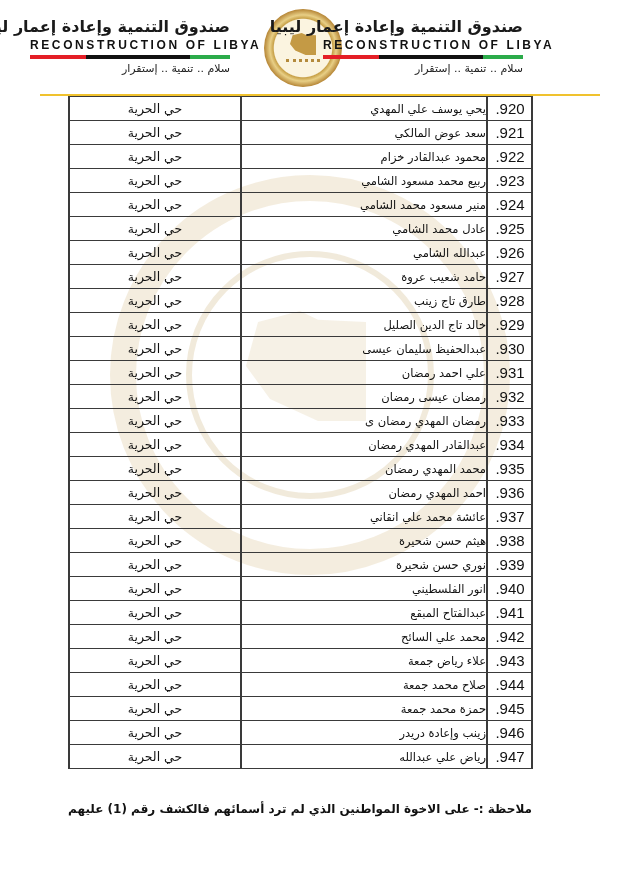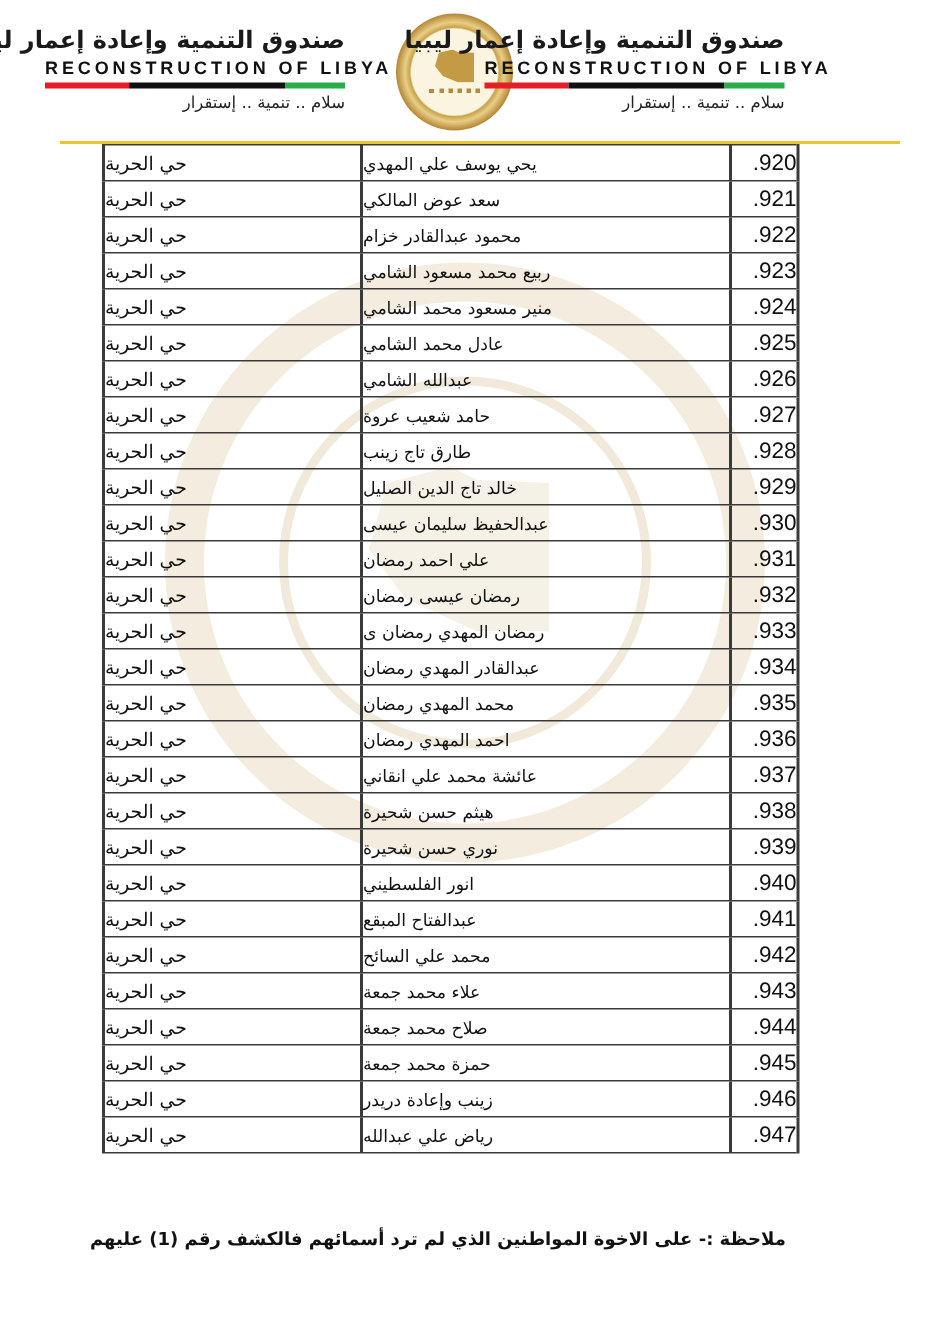--- a/index.html
+++ b/index.html
@@ -21,26 +21,26 @@
 
   .rule { position:absolute; left:40px; top:94px; width:560px; height:2px; background:#f0c22e; }
 
   .watermark { position:absolute; left:110px; top:175px; width:400px; height:400px; border-radius:50%;
                border:26px solid rgba(214,190,140,0.28); box-sizing:border-box; }
   .watermark .inner { position:absolute; left:50px; top:50px; right:50px; bottom:50px; border-radius:50%; border:6px solid rgba(200,170,110,0.25); }
   .watermark .map { position:absolute; left:110px; top:110px; width:120px; height:110px; background:rgba(214,190,140,0.22); clip-path:polygon(10% 10%, 45% 0, 60% 8%, 100% 10%, 100% 100%, 60% 100%, 20% 80%, 0 50%); }
 
   table.roster { position:absolute; left:68px; top:96px; width:465px; border-collapse:collapse; direction:rtl; }
   table.roster td { border:1.5px solid #3a3a3a; height:23px; padding:0; font-size:12px; background:transparent; }
-  table.roster td.num { width:42px; text-align:right; direction:ltr; padding-left:1px; font-family:"Liberation Sans", sans-serif; font-size:15px;margin-left:24px; }
-  table.roster td.name { width:244px; text-align:left; font-size:11.5px; }
-  table.roster td.area { text-align:left; font-size:12.5px; }
+  table.roster td.num { width:42px; text-align:center; direction:ltr; padding-left:1px; font-family:"Liberation Sans", sans-serif; font-size:15px;margin-left:24px; }
+  table.roster td.name { width:244px; text-align:right; font-size:11.5px; }
+  table.roster td.area { text-align:center; font-size:12.5px; }
   table.roster tr:nth-child(n) td { border-left-width:2px; border-right-width:2px; }
 
-  .note { position:absolute; left:60px; top:817px; width:480px; direction:rtl; text-align:left; font-weight:bold; font-size:12px; line-height:18px; color:#111; }
+  .note { position:absolute; left:60px; top:800px; width:480px; direction:rtl; text-align:center; font-weight:bold; font-size:12px; line-height:18px; color:#111; }
 </style>
 </head>
 <body>
 
 <div class="brand left">
   <div class="ar-title">صندوق التنمية وإعادة إعمار ليبيا</div>
   <div class="en-title">RECONSTRUCTION OF LIBYA</div>
   <div class="flag">
     <span style="width:28%;background:#e41e26"></span>
     <span style="width:52%;background:#111"></span>
@@ -184,21 +184,21 @@
         <td class="name">عبدالفتاح المبقع</td>
         <td class="area">حي الحرية</td>
       </tr>
       <tr>
         <td class="num">.942</td>
         <td class="name">محمد علي السائح</td>
         <td class="area">حي الحرية</td>
       </tr>
       <tr>
         <td class="num">.943</td>
-        <td class="name">علاء محمد جمعة</td>
+        <td class="name">علاء رياض جمعة</td>
         <td class="area">حي الحرية</td>
       </tr>
       <tr>
         <td class="num">.944</td>
         <td class="name">صلاح محمد جمعة</td>
         <td class="area">حي الحرية</td>
       </tr>
       <tr>
         <td class="num">.945</td>
         <td class="name">حمزة محمد جمعة</td>

